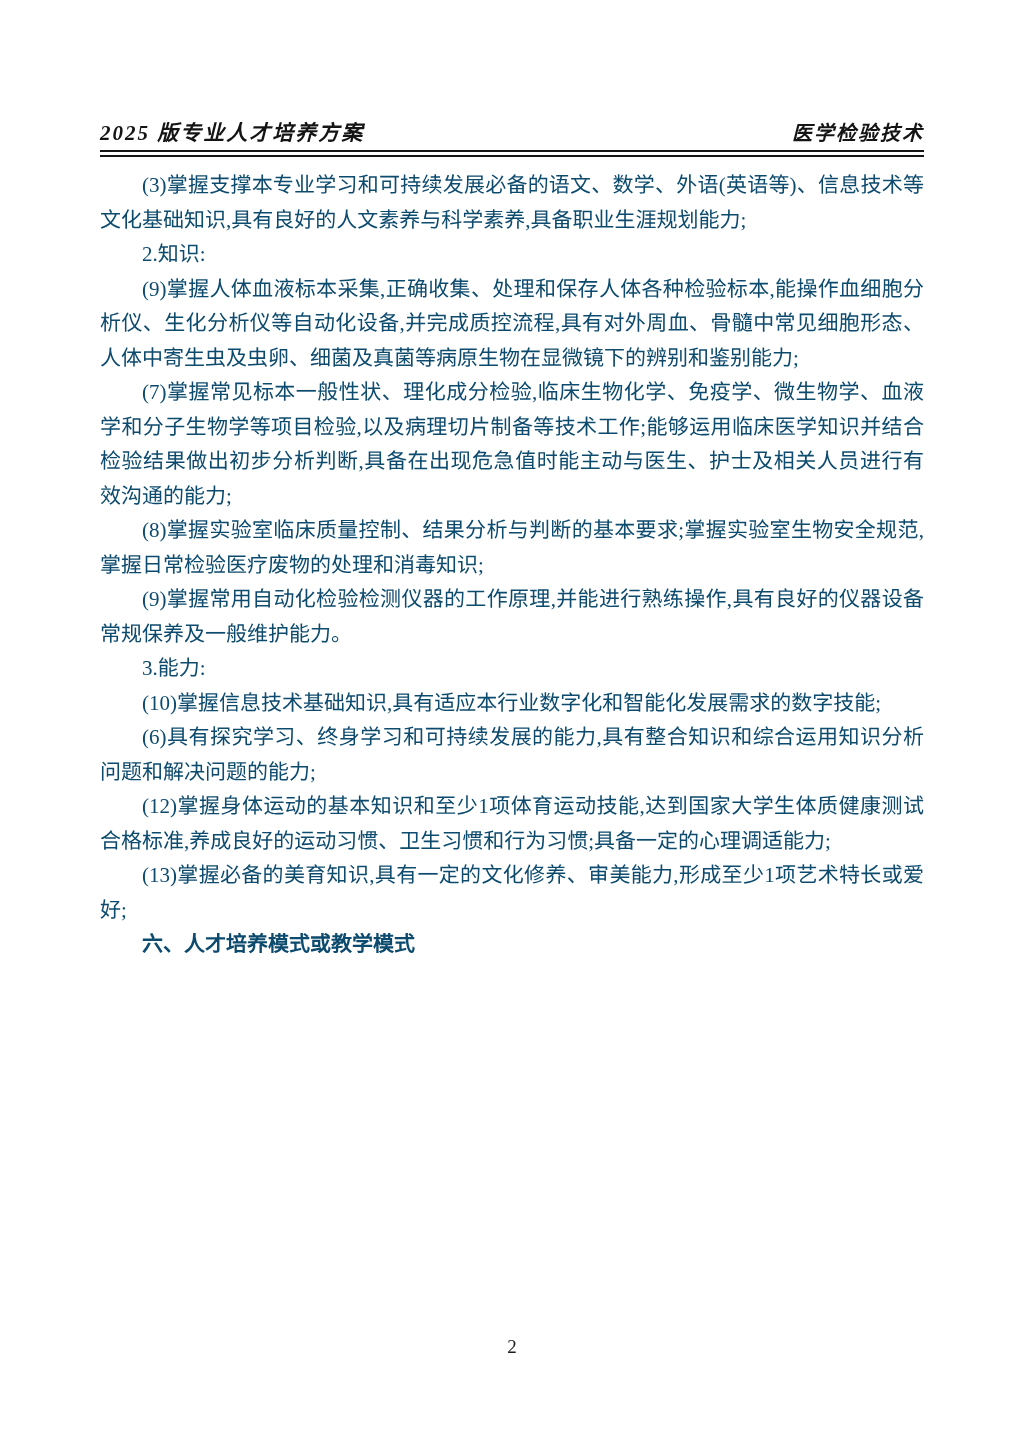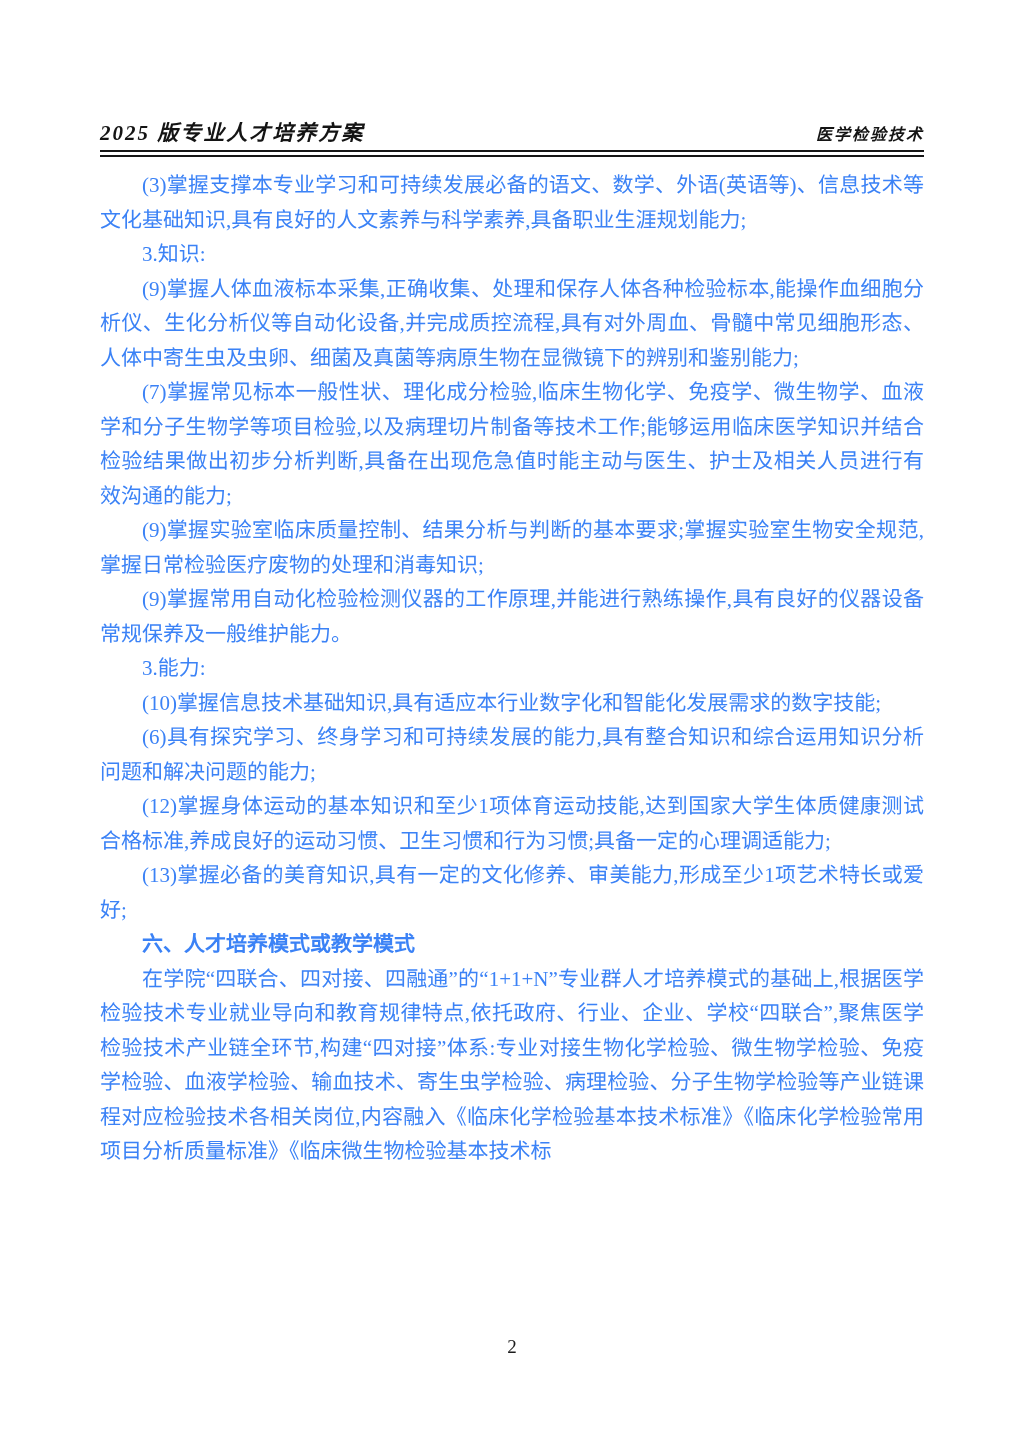--- a/index.html
+++ b/index.html
@@ -28,37 +28,37 @@
     align-items: baseline;
   }
   .header-title {
     font-size: 21px;
     font-weight: bold;
     font-style: italic;       
     letter-spacing: 2px;
     color: #141414;
     white-space: nowrap;
   }
-  .header-title.right { font-size: 16px; }
+  .header-title.right { font-size: 20px; }
   .header-rule {
     margin-top: 4px;
     height: 0;
     border-top: 7px double #161616;
   }
 
   
   .content {
     position: absolute;
     left: 100px;
     right: 100px;
     top: 168px;
     font-size: 21px;
     line-height: 34.5px;
     text-align: justify;
-    color: #3b82f6;
+    color: #0c4a6e;
   }
   .content p {
     margin: 0;
     padding: 0;
     text-indent: 2em;
   }
   .content p.h1 {
     font-family: "Liberation Sans", sans-serif;
     font-weight: bold;
     text-align: left;
@@ -89,31 +89,30 @@
   <div class="header">
     <div class="header-row">
       <span class="header-title left">2025 版专业人才培养方案</span>
       <span class="header-title right">医学检验技术</span>
     </div>
     <div class="header-rule"></div>
   </div>
 
   <div class="content">
     <p class="body">(3)掌握支撑本专业学习和可持续发展必备的语文、数学、外语(英语等)、信息技术等文化基础知识,具有良好的人文素养与科学素养,具备职业生涯规划能力;</p>
-    <p class="body">3.知识:</p>
+    <p class="body">2.知识:</p>
     <p class="body">(9)掌握人体血液标本采集,正确收集、处理和保存人体各种检验标本,能操作血细胞分析仪、生化分析仪等自动化设备,并完成质控流程,具有对外周血、骨髓中常见细胞形态、人体中寄生虫及虫卵、细菌及真菌等病原生物在显微镜下的辨别和鉴别能力;</p>
     <p class="body">(7)掌握常见标本一般性状、理化成分检验,临床生物化学、免疫学、微生物学、血液学和分子生物学等项目检验,以及病理切片制备等技术工作;能够运用临床医学知识并结合检验结果做出初步分析判断,具备在出现危急值时能主动与医生、护士及相关人员进行有效沟通的能力;</p>
-    <p class="body">(9)掌握实验室临床质量控制、结果分析与判断的基本要求;掌握实验室生物安全规范,掌握日常检验医疗废物的处理和消毒知识;</p>
+    <p class="body">(8)掌握实验室临床质量控制、结果分析与判断的基本要求;掌握实验室生物安全规范,掌握日常检验医疗废物的处理和消毒知识;</p>
     <p class="body">(9)掌握常用自动化检验检测仪器的工作原理,并能进行熟练操作,具有良好的仪器设备常规保养及一般维护能力。</p>
     <p class="body">3.能力:</p>
     <p class="body">(10)掌握信息技术基础知识,具有适应本行业数字化和智能化发展需求的数字技能;</p>
     <p class="body">(6)具有探究学习、终身学习和可持续发展的能力,具有整合知识和综合运用知识分析问题和解决问题的能力;</p>
     <p class="body">(12)掌握身体运动的基本知识和至少1项体育运动技能,达到国家大学生体质健康测试合格标准,养成良好的运动习惯、卫生习惯和行为习惯;具备一定的心理调适能力;</p>
     <p class="body">(13)掌握必备的美育知识,具有一定的文化修养、审美能力,形成至少1项艺术特长或爱好;</p>
     <p class="h1">六、人才培养模式或教学模式</p>
-    <p class="body">在学院“四联合、四对接、四融通”的“1+1+N”专业群人才培养模式的基础上,根据医学检验技术专业就业导向和教育规律特点,依托政府、行业、企业、学校“四联合”,聚焦医学检验技术产业链全环节,构建“四对接”体系:专业对接生物化学检验、微生物学检验、免疫学检验、血液学检验、输血技术、寄生虫学检验、病理检验、分子生物学检验等产业链课程对应检验技术各相关岗位,内容融入《临床化学检验基本技术标准》《临床化学检验常用项目分析质量标准》《临床微生物检验基本技术标</p>
   </div>
 
   <div class="footer">
     <span class="page-number">2</span>
   </div>
 
 </div>
 
 </body></html>

